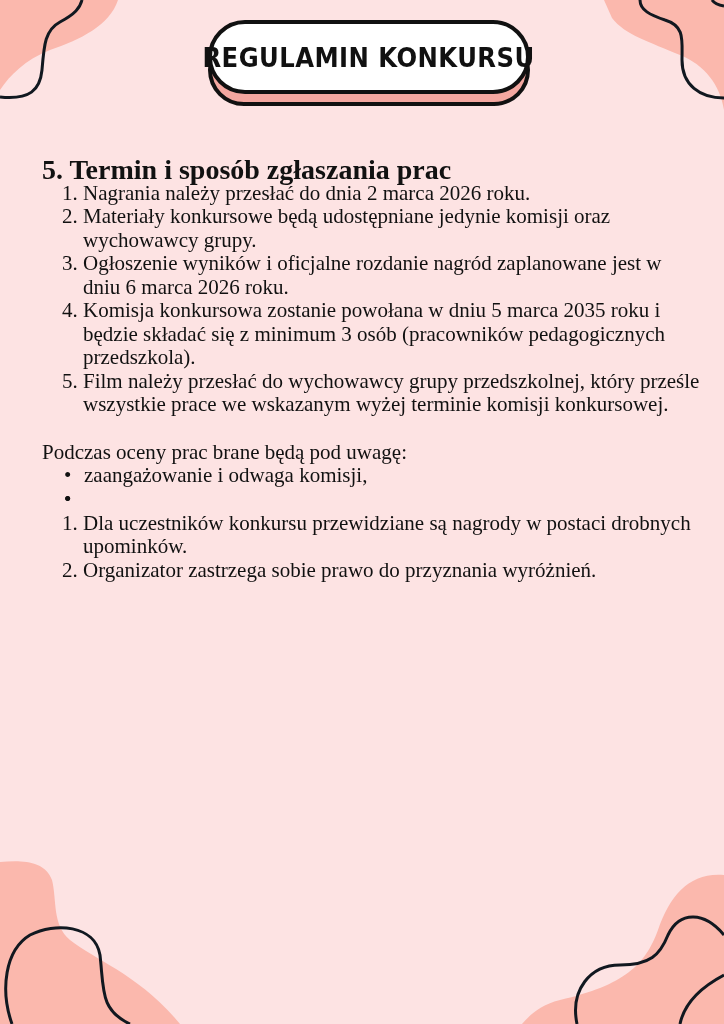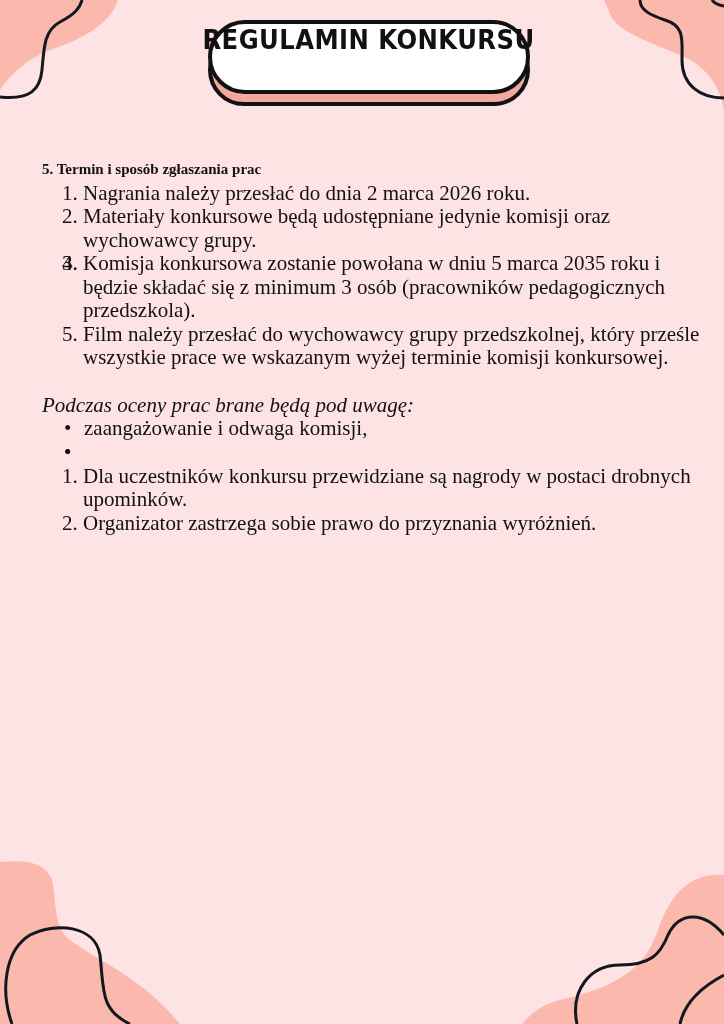--- a/index.html
+++ b/index.html
@@ -11,34 +11,34 @@
     }
     .deco { position: absolute; left: 0; top: 0; width: 724px; height: 1024px; pointer-events: none; }
     .title-wrap { position: absolute; left: 206px; top: 18px; width: 328px; height: 92px; }
     .title-shadow {
       position: absolute; left: 2px; top: 16px; width: 322px; height: 72px;
       background: #f4a7a0; border: 4px solid #111; border-radius: 38px; box-sizing: border-box;
     }
     .title-pill {
       position: absolute; left: 2px; top: 2px; width: 322px; height: 74px;
       background: #fff; border: 4px solid #111; border-radius: 38px; box-sizing: border-box;
-      display: flex; align-items: flex-start; justify-content: center;
+      display: flex; align-items: center; justify-content: center;
     }
     .title-text {
       font-family: "DejaVu Sans", sans-serif; font-weight: bold; font-size: 27px;
       letter-spacing: 0.5px; color: #111; transform: scaleX(0.9);
       white-space: nowrap;
     }
     .content { position: absolute; left: 42px; top: 158px; width: 660px; font-size: 21px; line-height: 23.5px; }
-    .section-heading { font-weight: bold; font-size: 15px; margin: 0; }
+    .section-heading { font-weight: bold; font-size: 28px; margin: 0; }
     .section { margin-bottom: 24px; }
     ol.items { margin: 0; padding: 0; list-style: none; }
     ol.items li { position: relative; padding-left: 41px; }
     ol.items li .num { position: absolute; left: 20px; top: 0; }
-    .intro { margin: 0; font-style: italic; }
+    .intro { margin: 0; }
     ul.bullets { margin: 0; padding: 0; list-style: none; }
     ul.bullets li { position: relative; padding-left: 42px; }
     ul.bullets li .dot { position: absolute; left: 22px; top: 0; }
   </style>
 </head>
 <body>
 
 <svg class="deco" viewBox="0 0 724 1024" xmlns="http://www.w3.org/2000/svg">
 
   <path d="M0,0 L118,0 C110,25 80,40 50,50 C25,60 10,75 0,90 Z" fill="#fbb8ad"></path>
@@ -62,21 +62,21 @@
     <span class="title-text">REGULAMIN KONKURSU</span>
   </div>
 </div>
 
 <div class="content">
   <div class="section">
     <p class="section-heading">5. Termin i sposób zgłaszania prac</p>
     <ol class="items">
       <li><span class="num">1.</span><span>Nagrania należy przesłać do dnia 2 marca 2026 roku.</span></li>
       <li><span class="num">2.</span><span>Materiały konkursowe będą udostępniane jedynie komisji oraz wychowawcy grupy.</span></li>
-      <li><span class="num">3.</span></li>
+      <li><span class="num">3.</span><span>Ogłoszenie wyników i oficjalne rozdanie nagród zaplanowane jest w dniu 6 marca 2026 roku.</span></li>
       <li><span class="num">4.</span><span>Komisja konkursowa zostanie powołana w dniu 5 marca 2035 roku i będzie składać się z minimum 3 osób (pracowników pedagogicznych przedszkola).</span></li>
       <li><span class="num">5.</span><span>Film należy przesłać do wychowawcy grupy przedszkolnej, który prześle wszystkie prace we wskazanym wyżej terminie komisji konkursowej.</span></li>
     </ol>
   </div>
 
   <div class="section">
     <p class="intro">Podczas oceny prac brane będą pod uwagę:</p>
     <ul class="bullets">
       <li><span class="dot">•</span><span>zaangażowanie i odwaga komisji,</span></li>
       <li><span class="dot">•</span></li>

